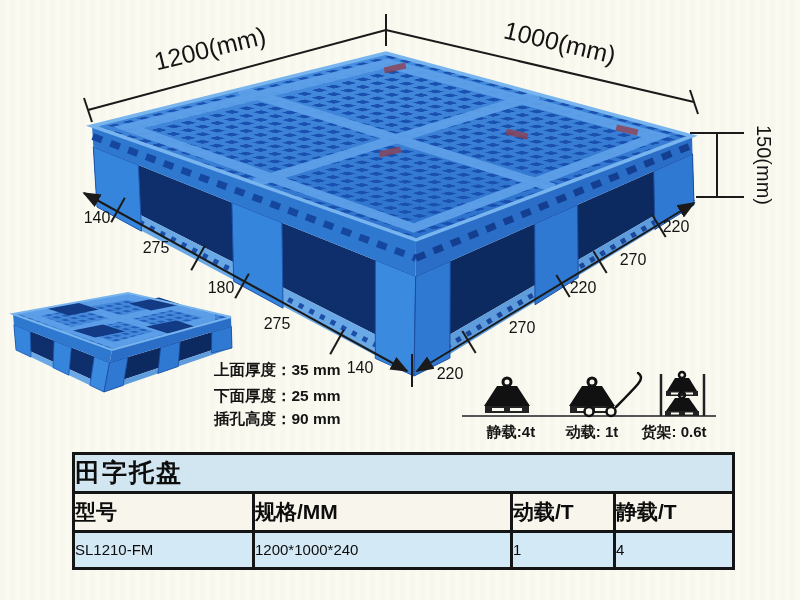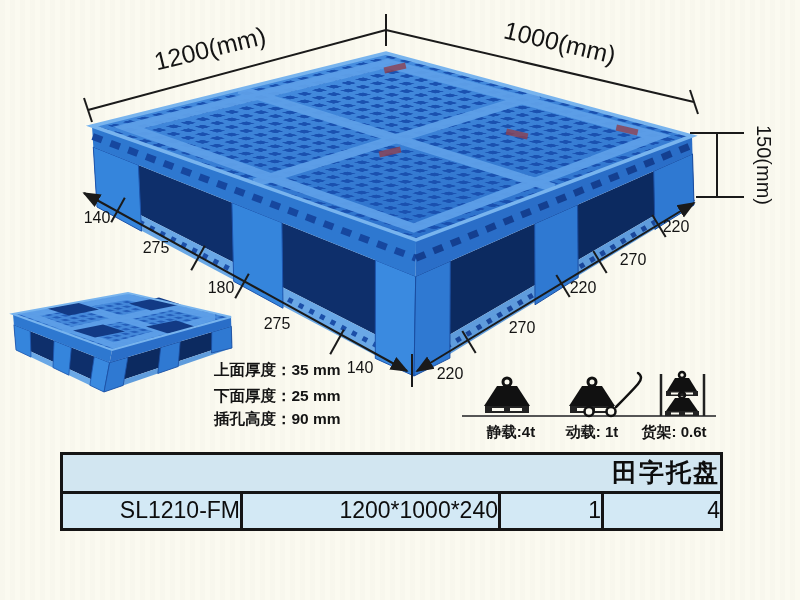--- a/index.html
+++ b/index.html
@@ -11,28 +11,28 @@
     font-family:"Liberation Sans", sans-serif;
   }
   svg text{font-family:"Liberation Sans", sans-serif; fill:#141414;}
   .dim-label{font-size:25px;}
   .dim-label-small{font-size:16px;}
   .dim-label-h{font-size:20px;}
   .note-text{font-size:15.5px;font-weight:600;}
   .icon-label{font-size:15px;font-weight:700;}
   
   .spec-table{
-    position:absolute;left:60px;top:452px;width:660px;
+    position:absolute;left:72px;top:452px;width:660px;
     border-collapse:collapse;table-layout:fixed;
-    color:#0d0d0d;text-align:right;
+    color:#0d0d0d;text-align:left;
   }
   .spec-table td{border:3px solid #151515;padding:0;line-height:1.1;}
   .spec-table .title-cell{background:#d2e6f1;font-size:25px;font-weight:700;height:36px;letter-spacing:2px;}
   .spec-table .head-row td{background:#f8f6ec;font-size:21px;font-weight:700;height:36px;}
-  .spec-table .data-row td{background:#d3e9f5;font-size:23px;height:34px;}
+  .spec-table .data-row td{background:#d3e9f5;font-size:15px;height:34px;}
 </style>
 </head>
 <body>
 
 <div class="stage">
 
   <svg width="800" height="452" viewBox="0 0 800 452">
     <defs>
       <marker id="arr" viewBox="0 0 10 10" refX="9" refY="5" markerWidth="9" markerHeight="9" orient="auto-start-reverse">
         <path d="M0,1 L10,5 L0,9 z" fill="#1a1a1a"></path>
@@ -234,20 +234,26 @@
     <colgroup>
       <col style="width:180px">
         <col style="width:258px">
         <col style="width:103px">
         <col style="width:119px">
     </colgroup>
     <tbody>
       <tr>
         <td colspan="4" class="title-cell">田字托盘</td>
       </tr>
+      <tr class="head-row">
+        <td>型号</td>
+        <td>规格/MM</td>
+        <td>动载/T</td>
+        <td>静载/T</td>
+      </tr>
       <tr class="data-row">
         <td>SL1210-FM</td>
         <td>1200*1000*240</td>
         <td>1</td>
         <td>4</td>
       </tr>
     </tbody>
   </table>
 
 </div>

